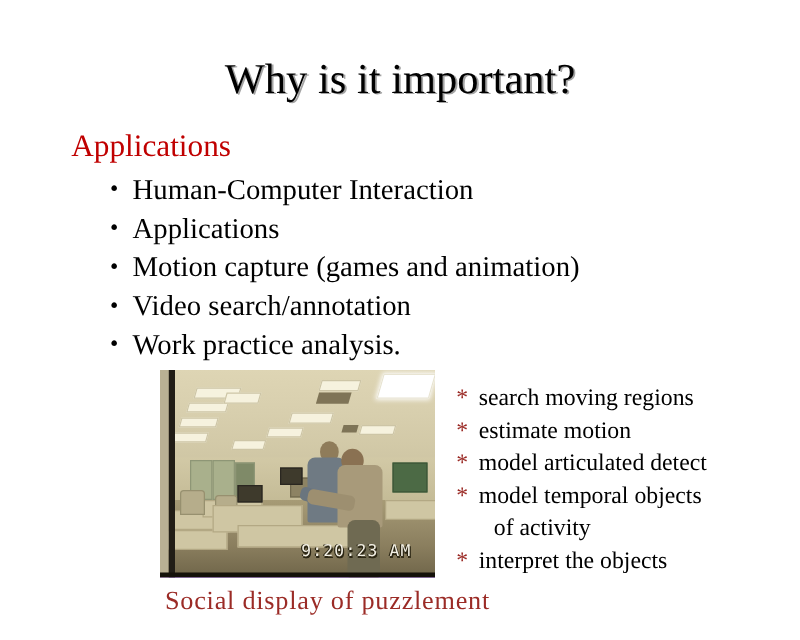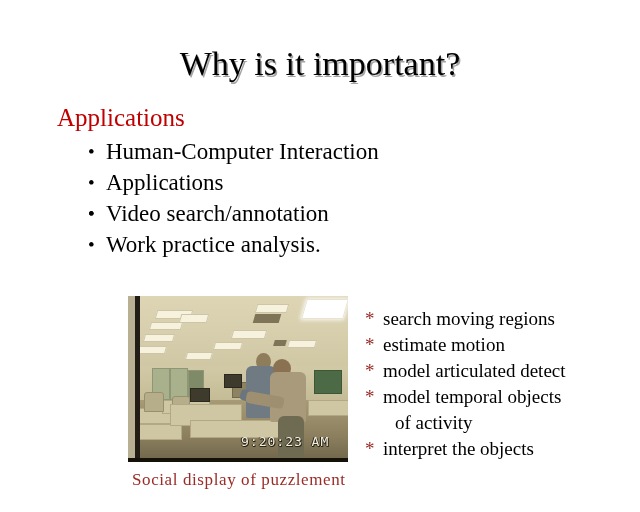--- a/index.html
+++ b/index.html
@@ -206,21 +206,21 @@
     color: #f2efe4;
     text-shadow: 1px 1px 0 #2b2614, -1px 0 0 #2b2614, 0 1px 0 #2b2614;
     white-space: nowrap;
   }
   
   #photo-caption {
     position: absolute;
     left: 132px;
     top: 470px;
     font-family: "Liberation Serif", "DejaVu Serif", serif;
-    font-size: 17px;
+    font-size: 21px;
     line-height: 20px;
     color: #9b2b26;
     letter-spacing: 0.6px;
     white-space: nowrap;
   }
 
   
   #tasks-list {
     position: absolute;
     left: 365px;
@@ -265,20 +265,21 @@
       <span>Human-Computer Interaction</span>
     </div>
 
     <div class="app-item">
       <span class="app-bullet">•</span>
       <span>Applications</span>
     </div>
 
     <div class="app-item">
       <span class="app-bullet">•</span>
+      <span>Motion capture (games and animation)</span>
     </div>
 
     <div class="app-item">
       <span class="app-bullet">•</span>
       <span>Video search/annotation</span>
     </div>
 
     <div class="app-item">
       <span class="app-bullet">•</span>
       <span>Work practice analysis.</span>

